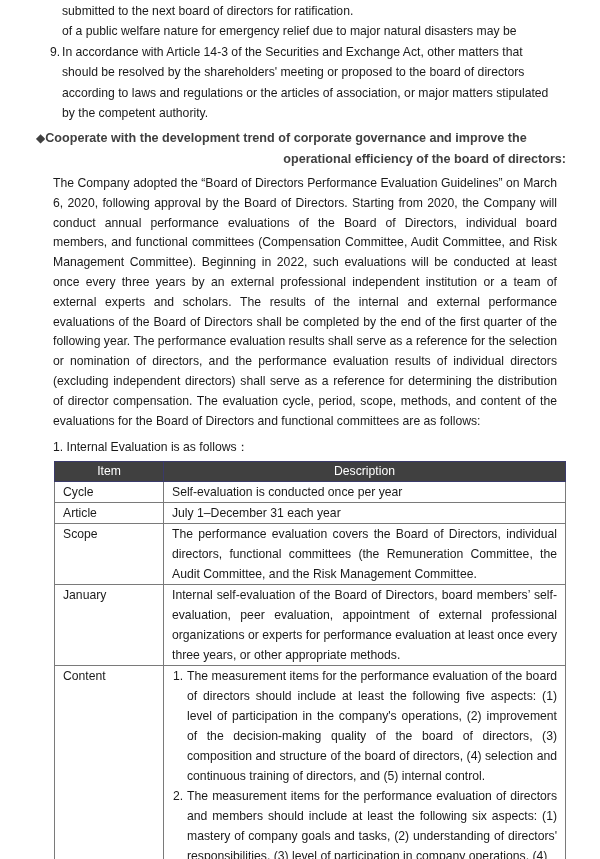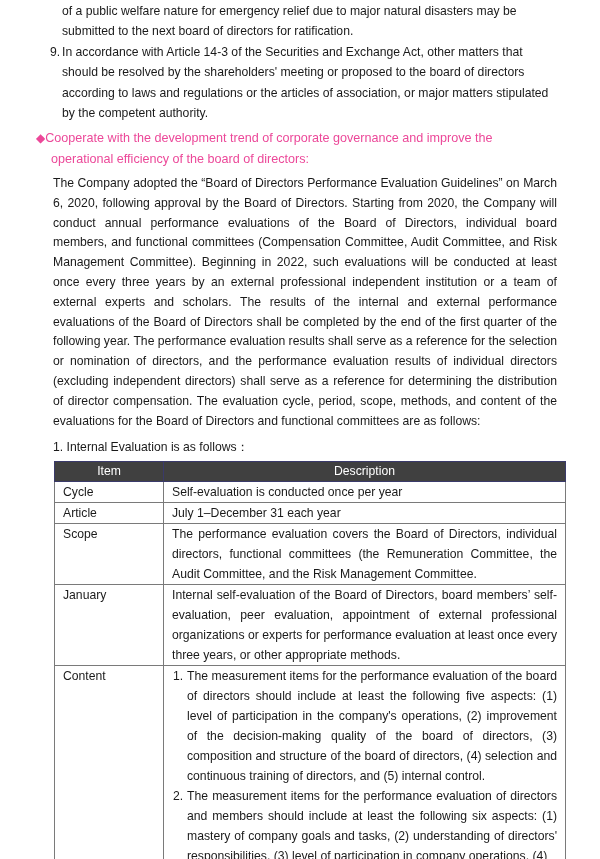--- a/index.html
+++ b/index.html
@@ -9,24 +9,24 @@
     color: #1a1a1a; font-size: 12.2px;
   }
   .page { position: absolute; left: 0; top: 0; width: 600px; }
   .line { line-height: 20px; }
   .list-cont { position: absolute; left: 62px; width: 500px; }
   .num-item { position: absolute; left: 50px; width: 510px; }
   .num-item .num { position: absolute; left: 0; top: 0; }
   .num-item .body { position: absolute; left: 12px; width: 498px; }
   .heading {
     position: absolute; left: 36px; width: 530px;
-    color: #ec4899; font-weight: normal; font-size: 12.6px; line-height: 21px;
+    color: #404040; font-weight: bold; font-size: 12.6px; line-height: 21px;
   }
   .heading .diamond { font-size: 12px; }
-  .heading .l2 { padding-left: 15px; }
+  .heading .l2 { padding-left: 15px; text-align: right; }
   .para {
     position: absolute; left: 53px; width: 504px;
     text-align: justify; line-height: 19.8px; font-size: 12.2px;
   }
   .subhead { position: absolute; left: 53px; top: 437px; line-height: 20px; }
   table.eval {
     position: absolute; left: 54px; top: 461px; width: 512px;
     border-collapse: collapse; font-size: 12.2px;
   }
   table.eval th {
@@ -42,22 +42,22 @@
   .content-list { margin: 0; padding: 0; list-style: none; }
   .content-list li { position: relative; padding-left: 15px; text-align: justify; }
   .content-list li .n { position: absolute; left: 1px; top: 0; }
 </style>
 </head>
 <body>
 
 <div class="page">
 
   <div class="list-cont" style="top:1px;">
+    <div class="line">submitted to the next board of directors for ratification.</div>
     <div class="line">of a public welfare nature for emergency relief due to major natural disasters may be</div>
-    <div class="line">submitted to the next board of directors for ratification.</div>
   </div>
 
   <div class="num-item" style="top:42px;">
     <span class="num" style="line-height:20px;">9.</span>
     <div class="body" style="line-height:20.4px; text-align:left;">In accordance with Article 14-3 of the Securities and Exchange Act, other matters that should be resolved by the shareholders' meeting or proposed to the board of directors according to laws and regulations or the articles of association, or major matters stipulated by the competent authority.</div>
   </div>
 
   <div class="heading" style="top:128px;">
     <div>
       <span class="diamond">◆</span><span>Cooperate with the development trend of corporate governance and improve the</span>

